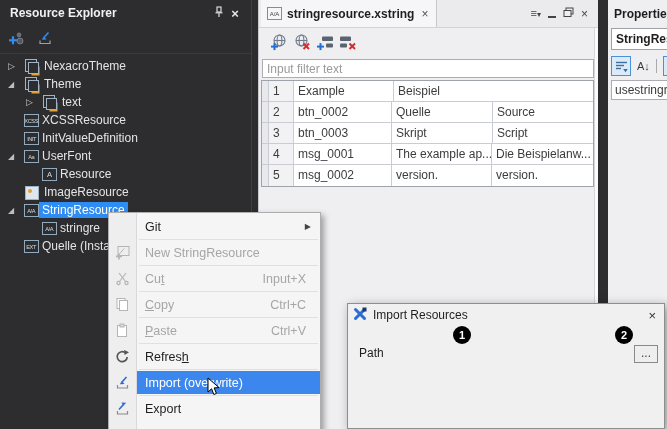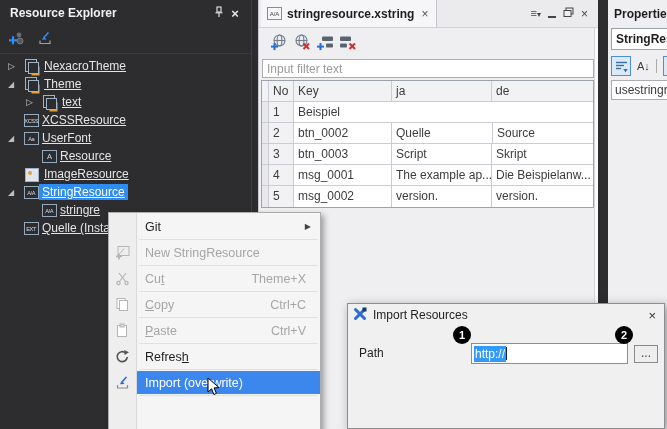--- a/index.html
+++ b/index.html
@@ -23,21 +23,21 @@
   .arr { width:16px; font-size:9px; color:#c9c9c9; flex:none; }
   .arr.exp { font-size:8px; color:#bdbdbd; }
   .ticn { width:17px; height:14px; position:relative; flex:none; }
   .ticn-theme::before { content:""; position:absolute; left:1px; top:0; width:10px; height:11px; border:1px solid #9fb3c4; }
   .ticn-theme::after { content:""; position:absolute; left:4px; top:3px; width:9px; height:10px; border:1px solid #9fb3c4; background:#2d2d30; box-shadow: inset 0 0 0 20px #2d2d30, 2px 3px 0 -1.5px #e0a23c; }
   .ticn-img::before { content:""; position:absolute; left:1px; top:1px; width:12px; height:12px; border:1px solid #9fb3c4; background:#dfe6ec; }
   .ticn-img::after { content:""; position:absolute; left:4px; top:4px; width:4px; height:4px; border-radius:50%; background:#e0a23c; }
   .ticn-txt { border:1px solid #93a9bc; height:13px; width:15px; margin-top:1px; display:flex; align-items:center; justify-content:center; }
   .ticn-txt i { font-style:normal; font-size:6px; color:#cfdae3; letter-spacing:-0.5px; transform:scale(0.95); }
   .ticn-txt.big i { font-size:8px; }
-  .tlbl { padding:1px 3px;text-decoration:underline; }
+  .tlbl { padding:1px 3px; }
   .trow.sel .tlbl { background:#2f8cf2; color:#fff; }
 
   
   .mid-panel { position:absolute; left:258px; top:0; width:340px; height:429px; background:#efeff2; border-left:1px solid #c8c8ce; }
   .tabbar { height:28px; display:flex; align-items:stretch; border-bottom:1px solid #d2d2d8; background:#ebebee; }
   .tab { display:flex; align-items:center; gap:5px; padding:0 8px 0 6px; background:#f6f6f8; border-right:1px solid #c6c6cc; margin-left:2px; }
   .tab-lbl { font-weight:bold; color:#1e1e1e; }
   .tab-close { color:#555; font-size:12px; margin-left:2px; }
   .aia { width:15px; height:13px; border:1px solid #8a8a95; display:flex; align-items:center; justify-content:center; flex:none; }
   .aia i { font-style:normal; font-size:6px; color:#444; }
@@ -153,20 +153,27 @@
         <span class="tlbl">text</span>
       </div>
       <div class="trow ind0">
         <span class="arr"></span>
         <span class="ticn ticn-txt">
             <i>XCSS</i>
           </span>
         <span class="tlbl">XCSSResource</span>
       </div>
       <div class="trow ind0">
+        <span class="arr"></span>
+        <span class="ticn ticn-txt">
+            <i>INIT</i>
+          </span>
+        <span class="tlbl">InitValueDefinition</span>
+      </div>
+      <div class="trow ind0">
         <span class="arr exp">◢</span>
         <span class="ticn ticn-txt">
             <i>Aa</i>
           </span>
         <span class="tlbl">UserFont</span>
       </div>
       <div class="trow ind1">
         <span class="arr"></span>
         <span class="ticn ticn-txt big">
             <i>A</i>
@@ -262,45 +269,39 @@
             <rect x="1" y="10.5" width="7" height="4" rx="1" fill="#5a6470"></rect>
             <g stroke="#d42b2b" stroke-width="2">
               <line x1="10.5" y1="10.5" x2="16" y2="16"></line>
               <line x1="16" y1="10.5" x2="10.5" y2="16"></line>
             </g>
           </svg>
       </span>
     </div>
     <input class="filter-input" type="text" placeholder="Input filter text" style="">
     <div class="tbl">
-      <div class="tr thead">
-        <div class="td gut"></div>
-        <div class="td c-no">No</div>
-        <div class="td c-key">Key</div>
-        <div class="td c-ja">ja</div>
-        <div class="td c-de">de</div>
-      </div>
       <div class="tr">
         <div class="td gut"></div>
         <div class="td c-no">1</div>
+        <div class="td c-ja">Example</div>
         <div class="td c-de">Beispiel</div>
       </div>
       <div class="tr">
         <div class="td gut"></div>
         <div class="td c-no">2</div>
         <div class="td c-key">btn_0002</div>
         <div class="td c-de">Quelle</div>
         <div class="td c-ja">Source</div>
       </div>
       <div class="tr">
         <div class="td gut"></div>
         <div class="td c-no">3</div>
         <div class="td c-key">btn_0003</div>
+        <div class="td c-de">Skript</div>
         <div class="td c-ja">Script</div>
-        <div class="td c-de">Skript</div>
       </div>
       <div class="tr">
         <div class="td gut"></div>
         <div class="td c-no">4</div>
         <div class="td c-key">msg_0001</div>
         <div class="td c-ja">The example ap...</div>
         <div class="td c-de">Die Beispielanw...</div>
       </div>
       <div class="tr">
         <div class="td gut"></div>
@@ -361,21 +362,21 @@
         <svg width="15" height="15" viewBox="0 0 15 15">
             <g stroke="#b5b5b5" stroke-width="1.2" fill="none">
               <line x1="4" y1="2" x2="10.5" y2="10.5"></line>
               <line x1="11" y1="2" x2="4.5" y2="10.5"></line>
               <circle cx="3.5" cy="12" r="1.6"></circle>
               <circle cx="11.5" cy="12" r="1.6"></circle>
             </g>
           </svg>
       </span>
       <span><span>Cu</span><span class="u">t</span><span></span></span>
-      <span class="short">Theme+X</span>
+      <span class="short">Input+X</span>
     </div>
     <div class="msep"></div>
 
     <div class="mi dis">
       <span class="mic">
         <svg width="15" height="15" viewBox="0 0 15 15">
             <rect x="2" y="1.5" width="8" height="10" fill="#fff" stroke="#b5b5b5"></rect>
             <rect x="4.5" y="3.5" width="8" height="10" fill="#fff" stroke="#b5b5b5"></rect>
           </svg>
       </span>
@@ -412,20 +413,30 @@
         <svg width="15" height="15" viewBox="0 0 15 15">
             <path d="M2.5 10 v3 h10 v-3" fill="none" stroke="#8a8a8a" stroke-width="1.2"></path>
             <line x1="11.5" y1="2" x2="7" y2="7" stroke="#2b6cd4" stroke-width="1.6"></line>
             <polygon points="4.8,9.3 9.6,8.9 6.8,5.9" fill="#2b6cd4"></polygon>
           </svg>
       </span>
       <span>Import (overwrite)</span>
     </div>
     <div class="msep"></div>
 
+    <div class="mi">
+      <span class="mic">
+        <svg width="15" height="15" viewBox="0 0 15 15">
+            <path d="M2.5 10 v3 h10 v-3" fill="none" stroke="#8a8a8a" stroke-width="1.2"></path>
+            <line x1="4" y1="8.5" x2="8.5" y2="3.5" stroke="#2b6cd4" stroke-width="1.6"></line>
+            <polygon points="6.4,1.4 11.2,1.8 8.4,4.8" fill="#2b6cd4"></polygon>
+          </svg>
+      </span>
+      <span>Export</span>
+    </div>
   </div>
 
   <span class="cursor">
     <svg width="13" height="19" viewBox="0 0 13 19">
         <polygon points="1,1 1,15 4.6,11.8 6.8,17.5 9.4,16.4 7.1,10.9 12,10.6" fill="#fff" stroke="#000" stroke-width="1"></polygon>
       </svg>
   </span>
 
   <div class="dlg">
     <div class="dlg-title">
@@ -436,22 +447,18 @@
               <line x1="11.5" y1="2.5" x2="2.5" y2="11.5"></line>
             </g>
             <rect x="9.5" y="0.5" width="4" height="4" fill="#17386e"></rect>
           </svg>
       </span>
       <span>Import Resources</span>
       <span class="sp"></span>
       <span class="dlg-close">×</span>
     </div>
     <div class="dlg-label">Path</div>
-    <div class="dlg-input">
-      <span class="selword">http://</span>
-      <span class="caret"></span>
-    </div>
     <div class="dlg-browse">...</div>
     <div class="badge badge1">1</div>
     <div class="badge badge2">2</div>
   </div>
 
 </div>
 
 </body></html>

